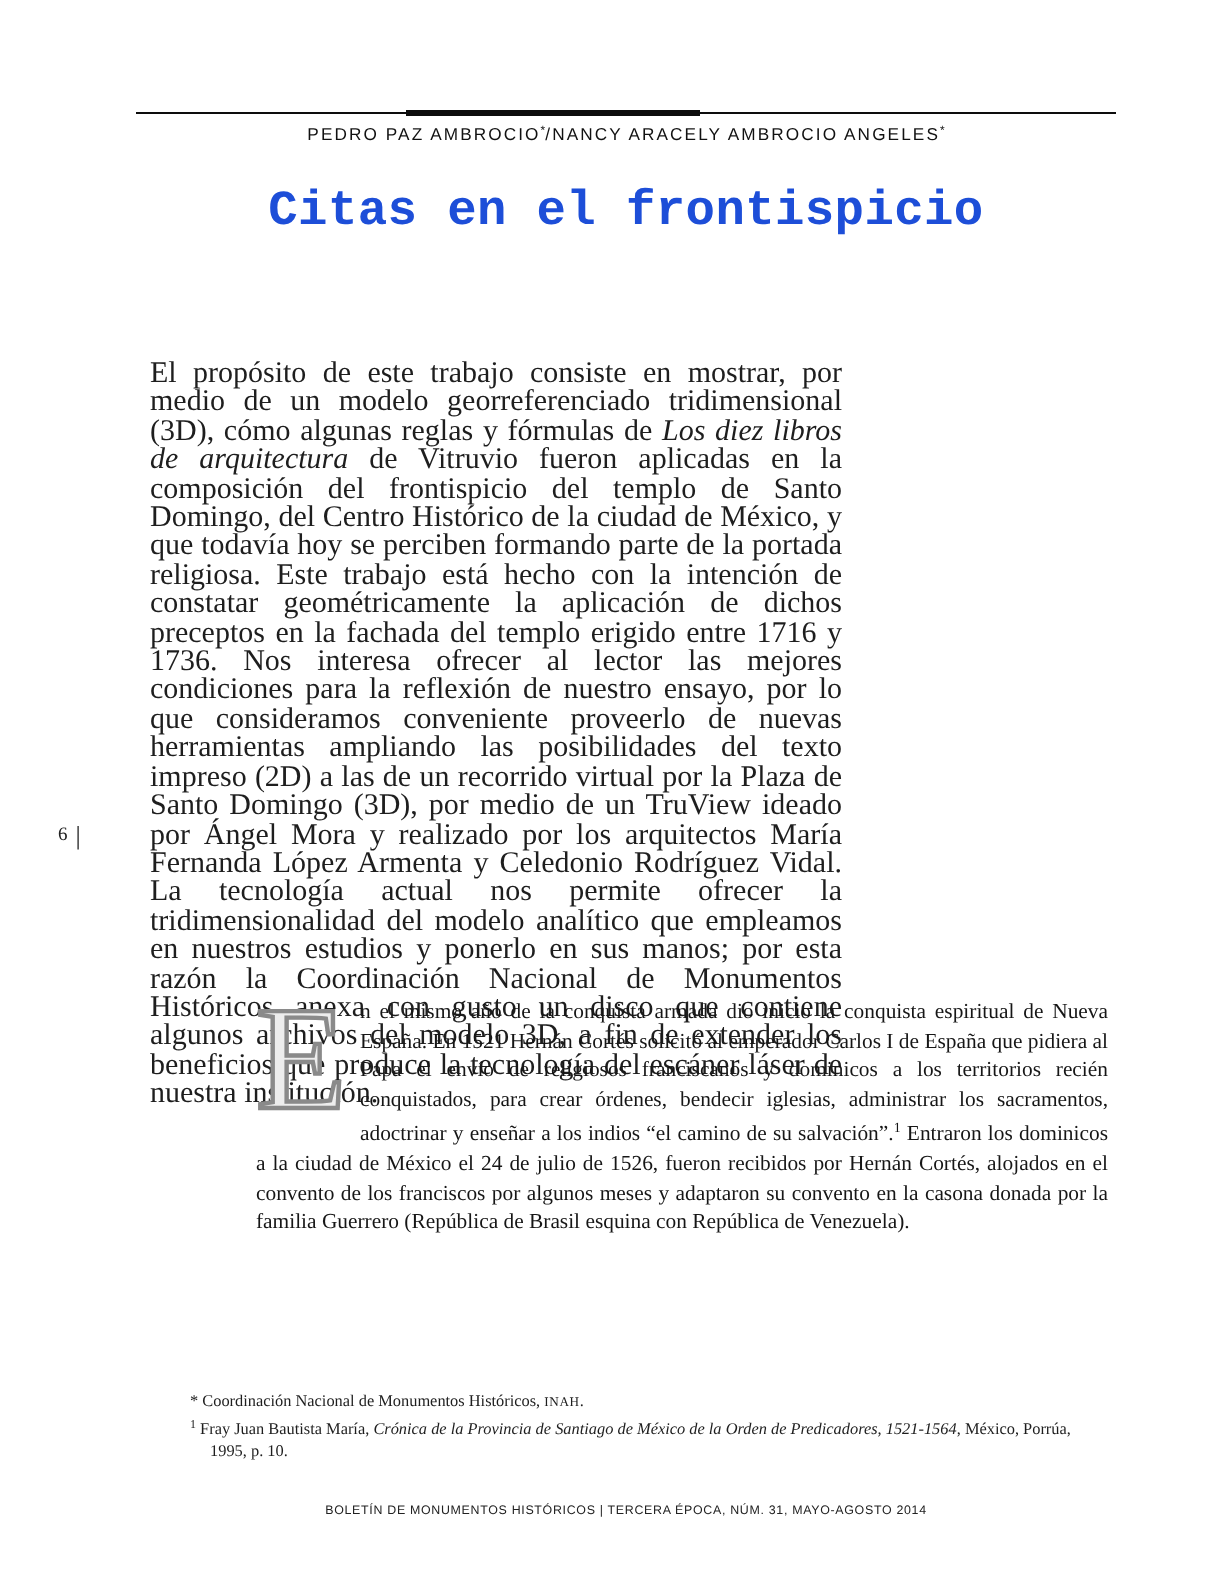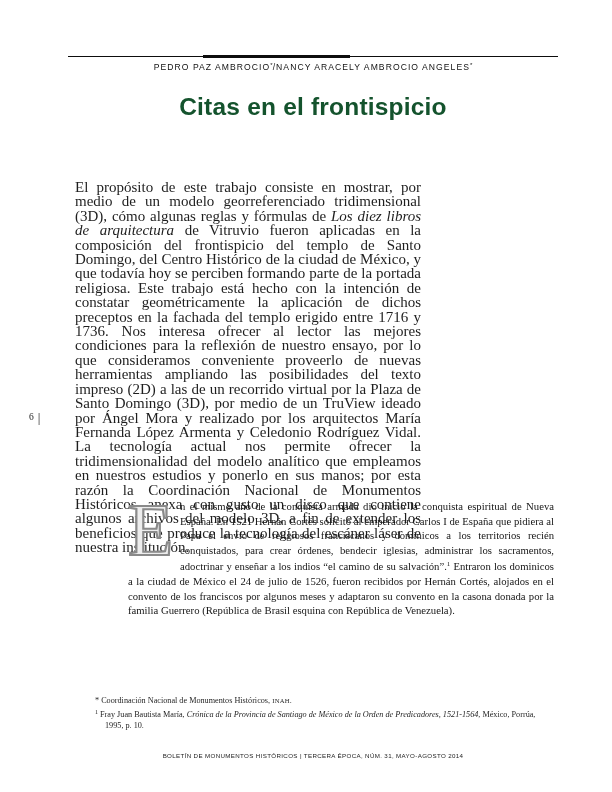--- a/index.html
+++ b/index.html
@@ -25,24 +25,24 @@
     font-family: "Liberation Sans", "DejaVu Sans", sans-serif;
     font-size: 8.6px; letter-spacing: 1.05px; color: #111;
     white-space: nowrap;
   }
   .authors sup { font-size: 6px; letter-spacing: 0; vertical-align: 3px; }
 
   
   .title {
     left: 68px; top: 93px; width: 490px;
     text-align: center;
-    font-family: Liberation Sans, sans-serif;
+    font-family: Liberation Mono, monospace;
     font-weight: bold;
     font-size: 24.5px; line-height: 27.5px;
-    color: #14532d;
+    color: #1d4ed8;
     letter-spacing: 0.2px;
   }
 
   
   .abstract {
     left: 75px; top: 180px; width: 346px;
     font-size: 15px; line-height: 14.4px;
     text-align: justify;
     color: #1e1e1e;
   }

